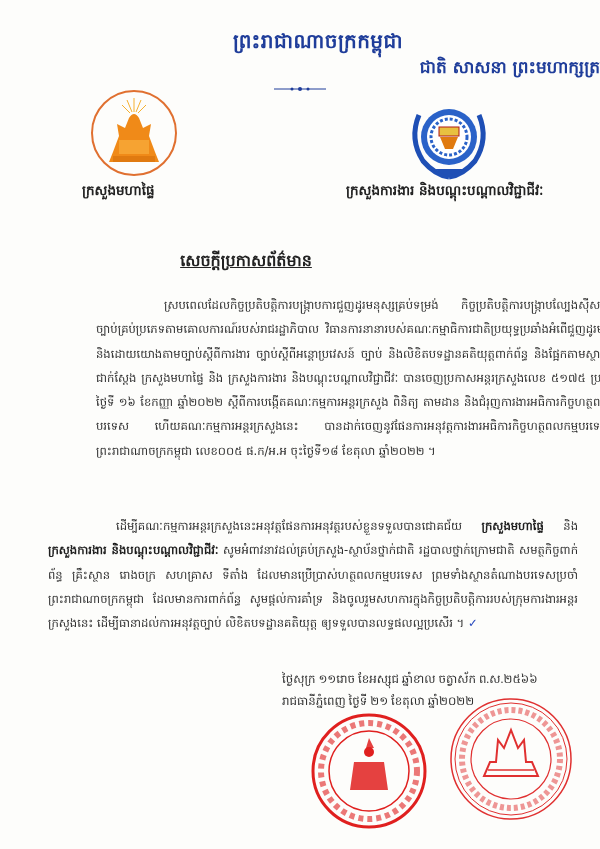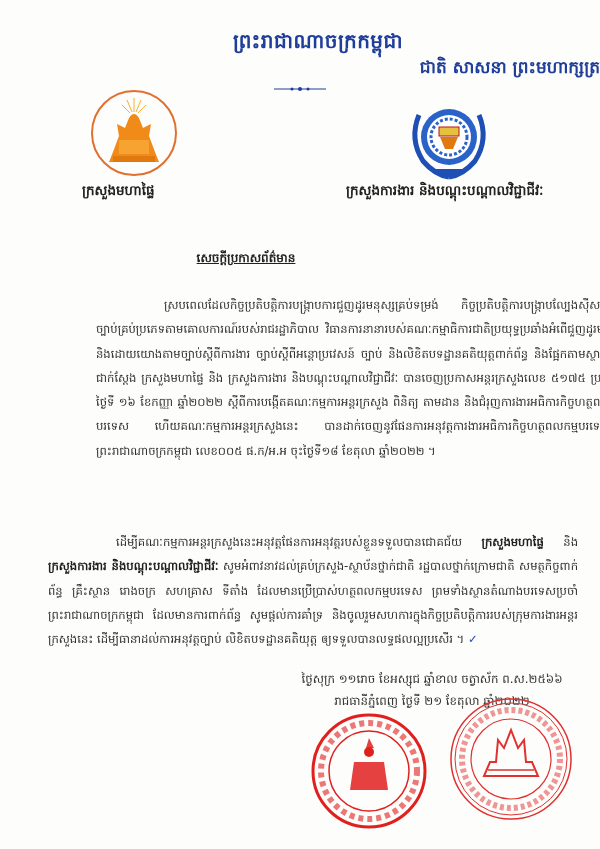--- a/index.html
+++ b/index.html
@@ -11,28 +11,28 @@
   .hdr { left: 0; width: 600px; text-align: center; color: #1f3d9a; font-weight: bold; }
   .hdr1 { top: 28px; font-size: 20px; letter-spacing: 0.5px; padding-left: 18px; }
   .hdr2 { top: 56px; font-size: 17px; text-align: right; }
   .ornament { top: 84px; left: 270px; width: 60px; height: 10px; }
   .logo { border-radius: 50%; }
   .logo-left { left: 91px; top: 90px; width: 86px; height: 86px; border: 2px solid #e07030; box-sizing: border-box; }
   .logo-right { left: 405px; top: 95px; width: 88px; height: 88px; }
   .caption { font-size: 13.5px; font-weight: bold; color: #222; white-space: nowrap; }
   .cap-left { left: 82px; top: 182px; }
   .cap-right { left: 346px; top: 182px; }
-  .title { top: 250px; left: 0; width: 492px; text-align: center; font-size: 12px; font-weight: bold; text-decoration: underline; color: #222; }
+  .title { top: 250px; left: 0; width: 492px; text-align: center; font-size: 16px; font-weight: bold; text-decoration: underline; color: #222; }
   .para { left: 48px; width: 530px; font-size: 11.6px; line-height: 24.3px; text-align: justify; color: #2f2f2f; }
   .p1 { top: 293px; margin-left: 48px; }
-  .p2 { top: 530px; }
+  .p2 { top: 514px; }
   .indent { display: inline-block; width: 68px; }
   .b { font-weight: bold; color: #1e1e1e; }
   .sig { color: #3050c0; font-style: italic; font-weight: bold; }
-  .dateline { left: 282px; width: 300px; text-align: center; font-size: 11.8px; line-height: 22px; color: #2f2f2f; }
+  .dateline { left: 282px; width: 300px; font-size: 11.8px; line-height: 22px; color: #2f2f2f; font-family: Liberation Serif, serif; }
   .d1 { top: 668px; }
   .d2 { top: 690px; }
   .stamp { }
   .stamp-left { left: 310px; top: 712px; width: 118px; height: 118px; }
   .stamp-right { left: 448px; top: 696px; width: 126px; height: 126px; }
 </style>
 </head>
 <body>
 
 <div class="abs hdr hdr1">ព្រះរាជាណាចក្រកម្ពុជា</div>

